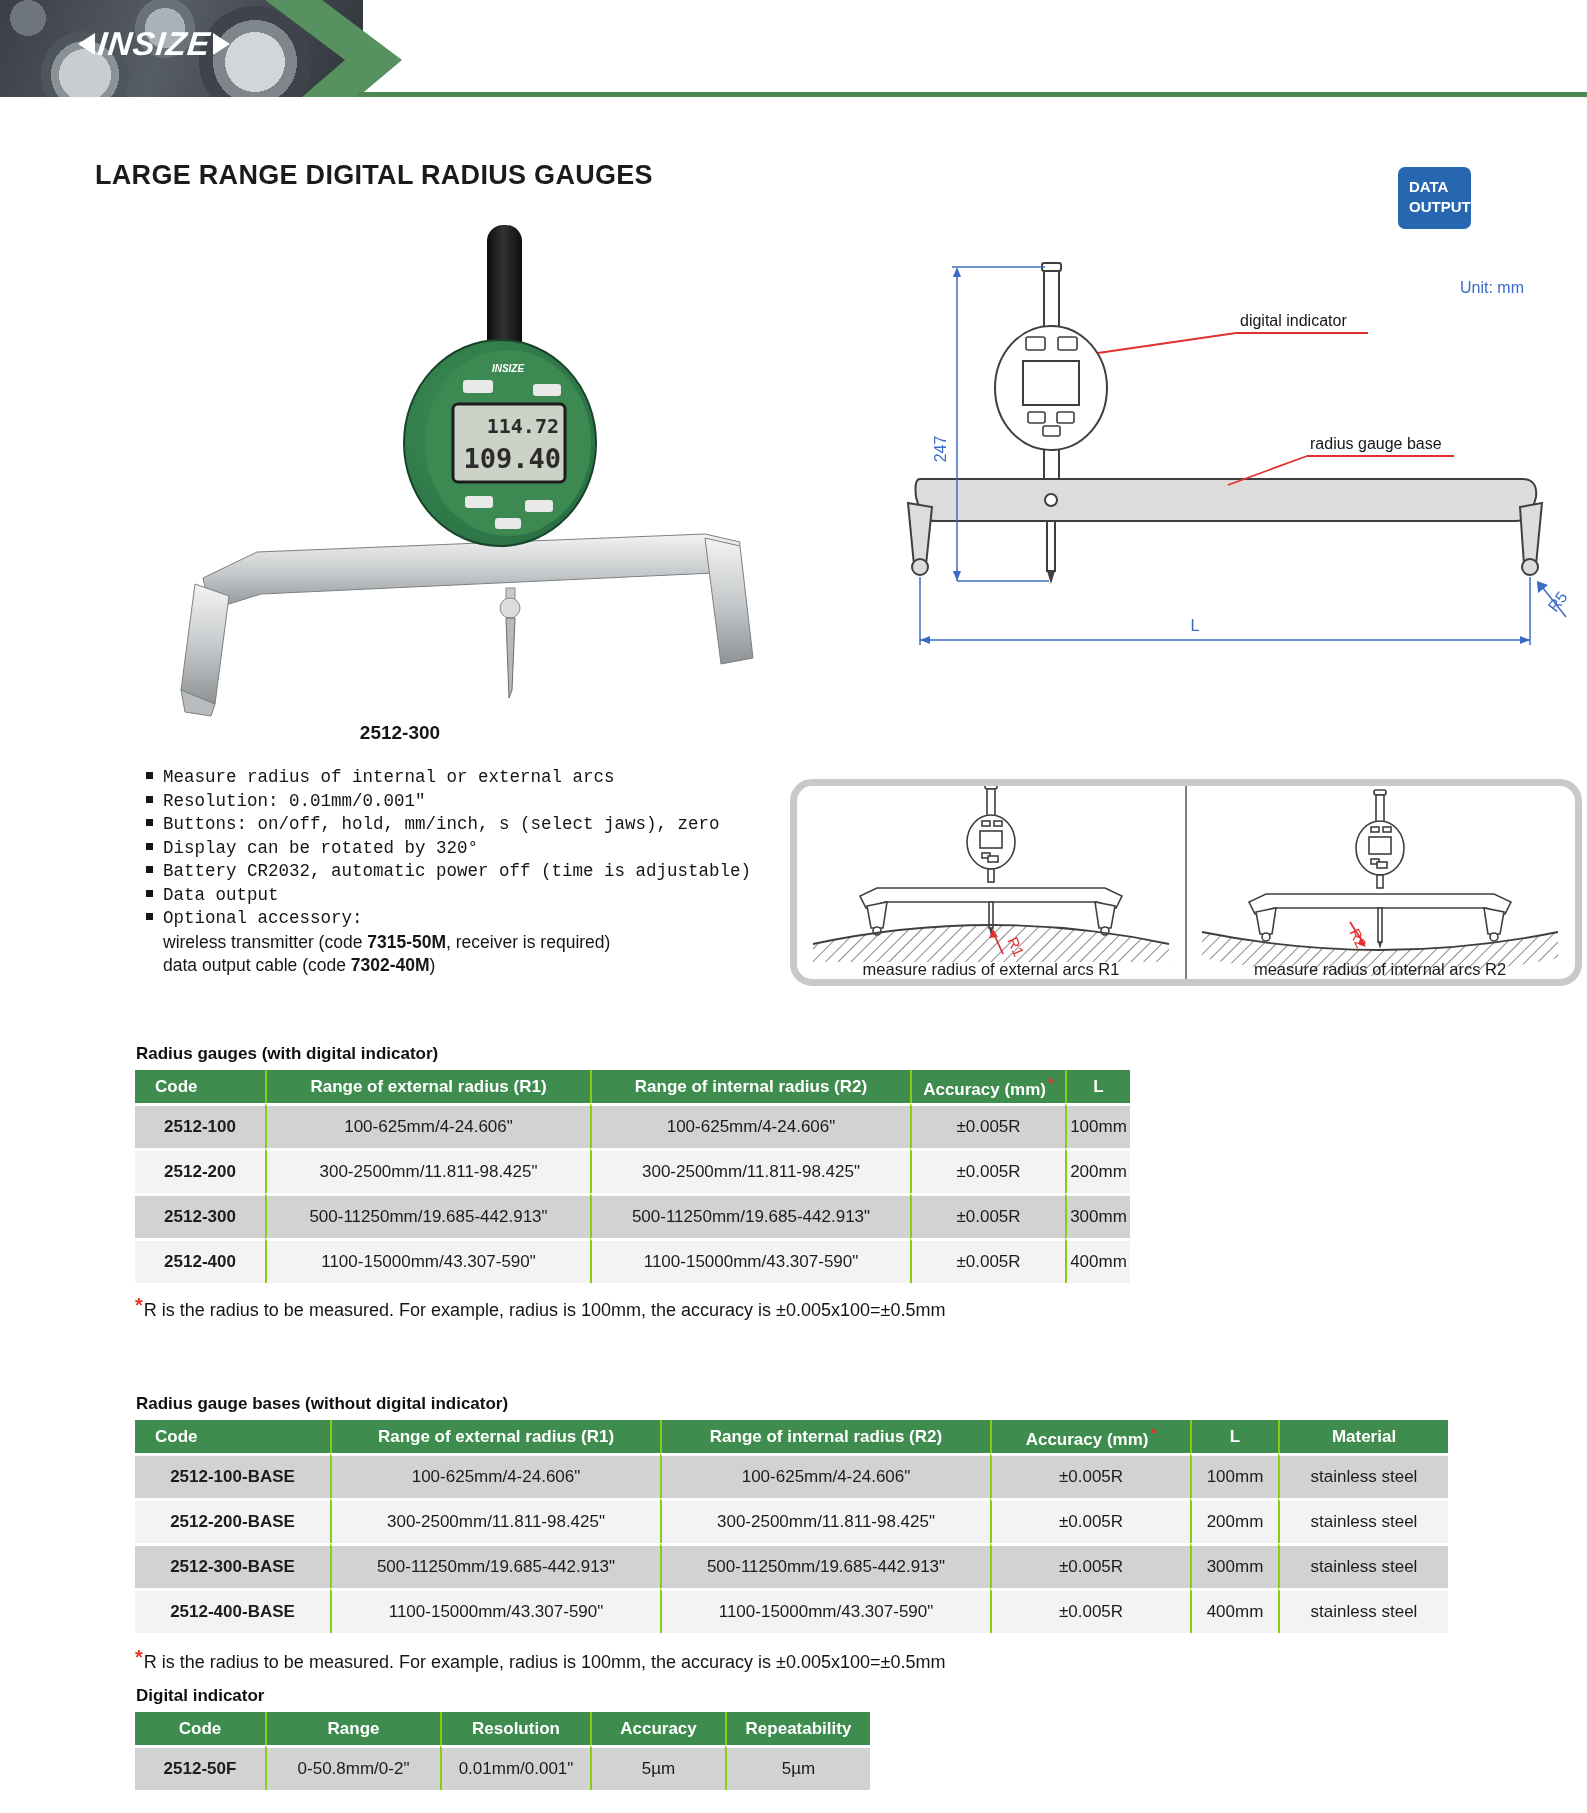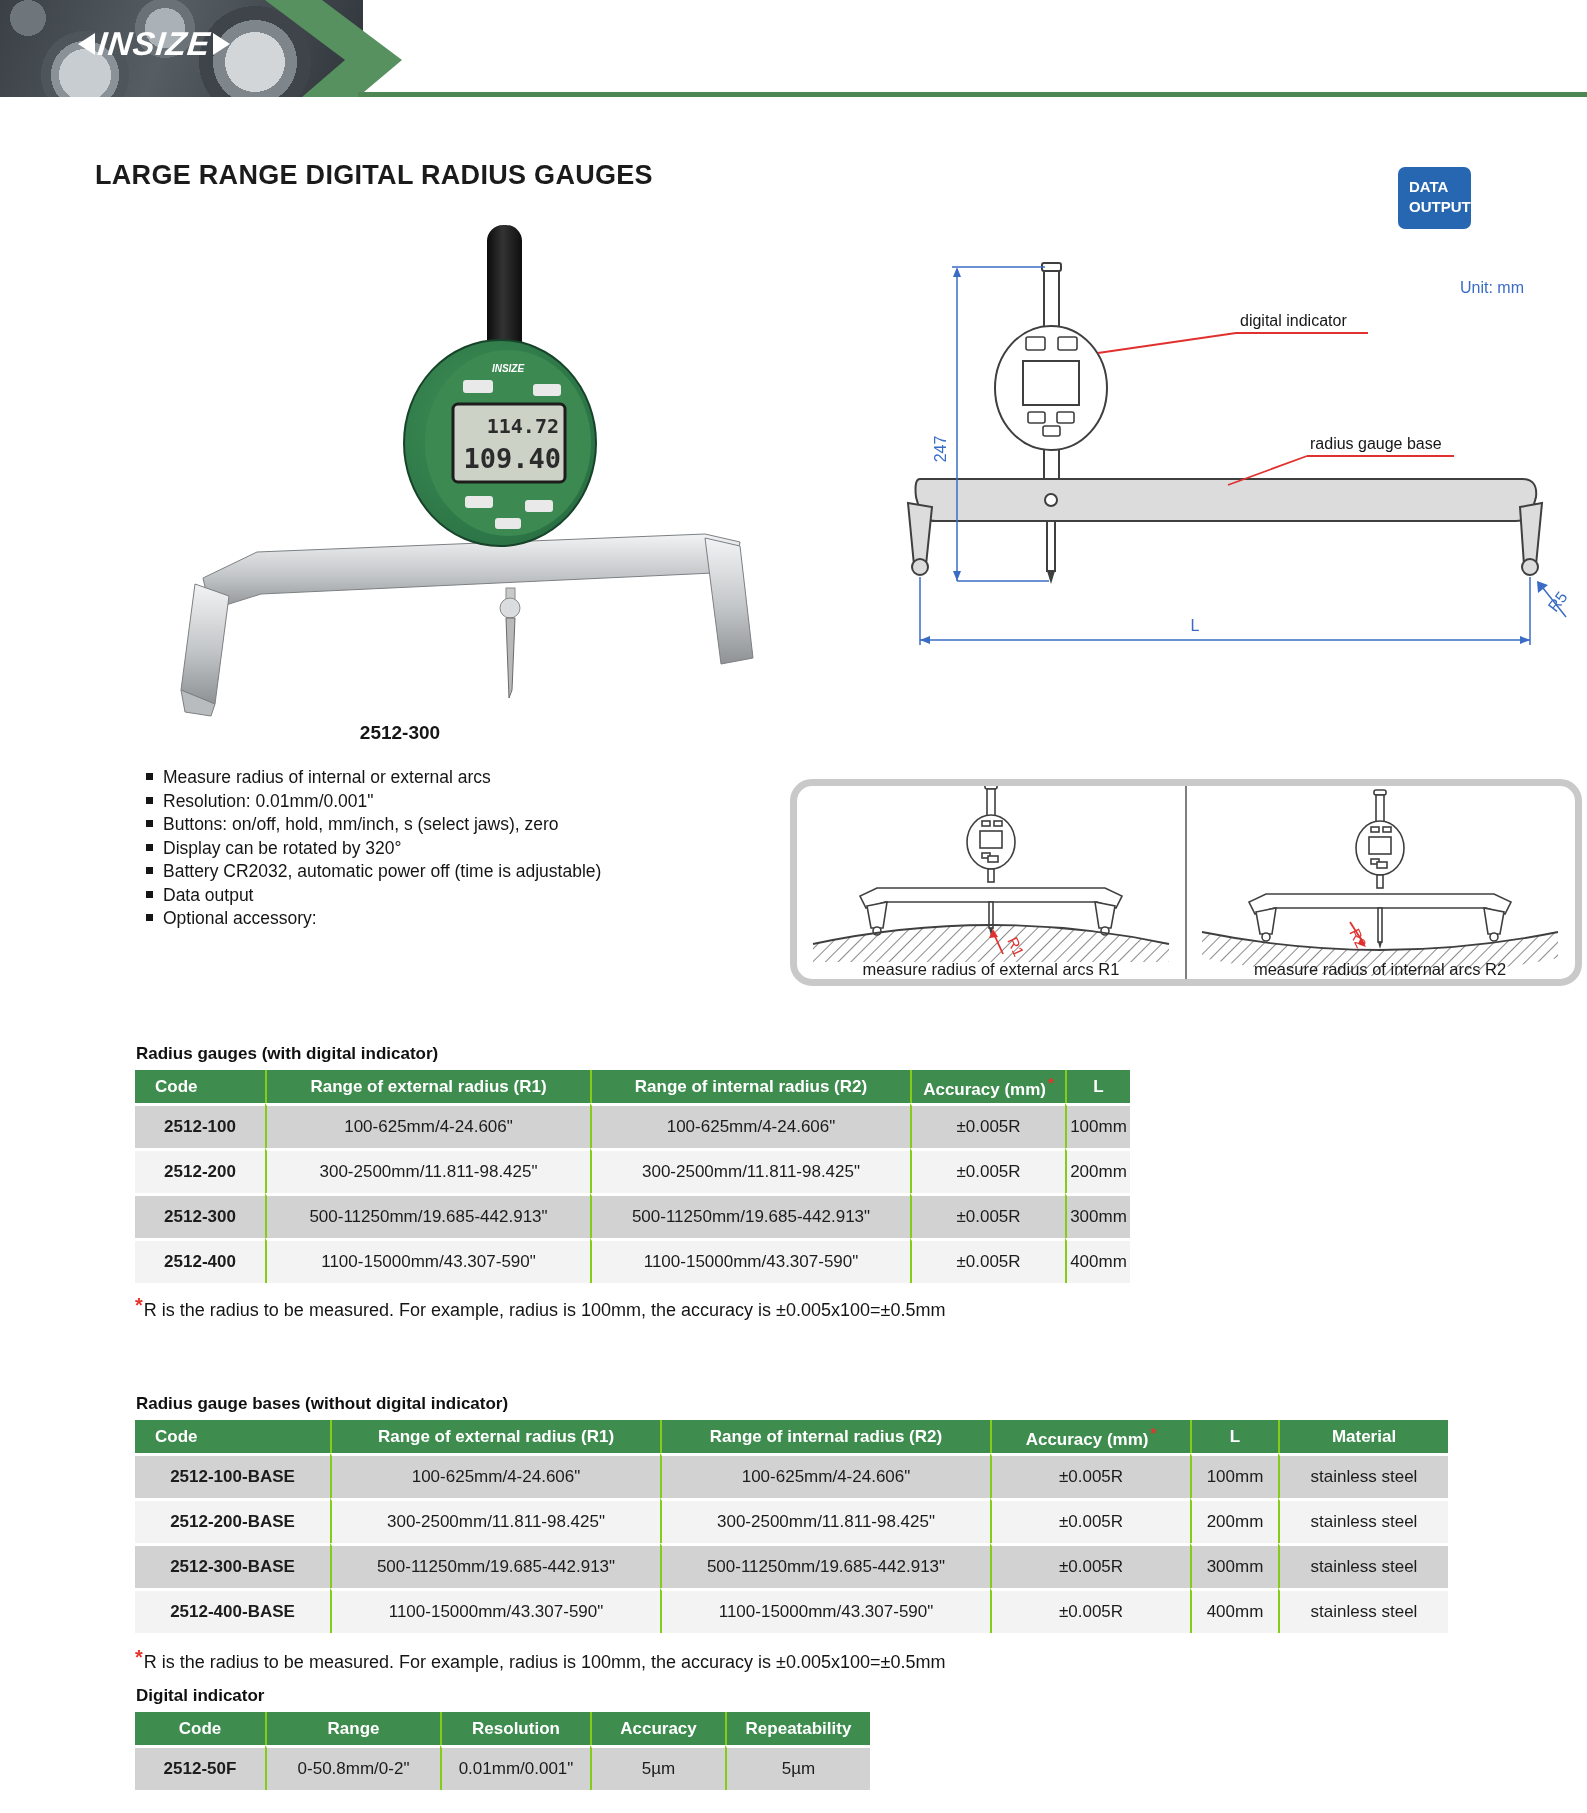--- a/index.html
+++ b/index.html
@@ -27,21 +27,21 @@
   #title{left:95px;top:160px;font-size:27px;font-weight:bold;letter-spacing:.3px;color:#1b1b1b;}
   #badge{left:1398px;top:167px;width:73px;height:62px;background:#2767b1;border-radius:7px;
          color:#fff;font-weight:bold;font-size:15px;line-height:20px;padding:10px 0 0 11px;box-sizing:border-box;}
 
   
   #prodcap{left:280px;top:722px;width:240px;text-align:center;font-size:19px;font-weight:bold;color:#161616;}
 
   
   #features{left:146px;top:766px;width:640px;font-size:17.5px;color:#151515;}
   #features ul{margin:0;padding:0;}
-  #features li{list-style:none;display:flex;align-items:baseline;line-height:23.5px;margin:0;}
+  #features li{list-style:none;display:flex;align-items:baseline;line-height:23.5px;margin:0;font-family:Liberation Mono, monospace;}
   #features .sq{width:7px;height:7px;background:#151515;margin-right:10px;flex:none;position:relative;top:-3px;}
   .acc-line{line-height:23.5px;margin-left:17px;}
   .acc-line .code{font-weight:bold;}
 
   
   #usage{left:790px;top:779px;width:792px;height:207px;border:7px solid #c9c9c9;border-radius:22px;
          background:#fff;box-sizing:border-box;}
 
   
   .tbl-wrap{position:absolute;}
@@ -228,20 +228,24 @@
         </li>
         <li>
           <span class="sq"></span>
           <span>Data output</span>
         </li>
         <li>
           <span class="sq"></span>
           <span>Optional accessory:</span>
         </li>
       </ul>
+    <div>
+        <div class="acc-line"><span>wireless transmitter (code </span><span class="code">7315-50M</span><span>, receiver is required)</span></div>
+        <div class="acc-line"><span>data output cable (code </span><span class="code">7302-40M</span><span>)</span></div>
+      </div>
   </div>
 
   <div id="usage" class="abs">
     <svg width="778" height="193" viewBox="0 0 778 193">
       <defs>
         <pattern id="hatch" width="9" height="9" patternUnits="userSpaceOnUse" patternTransform="rotate(45)">
           <line x1="0" y1="0" x2="0" y2="9" stroke="#4a4a4a" stroke-width="1.3"></line>
         </pattern>
         <g id="lineGauge">
           <rect x="-6" y="4" width="12" height="5" rx="2" class="thin"></rect>

